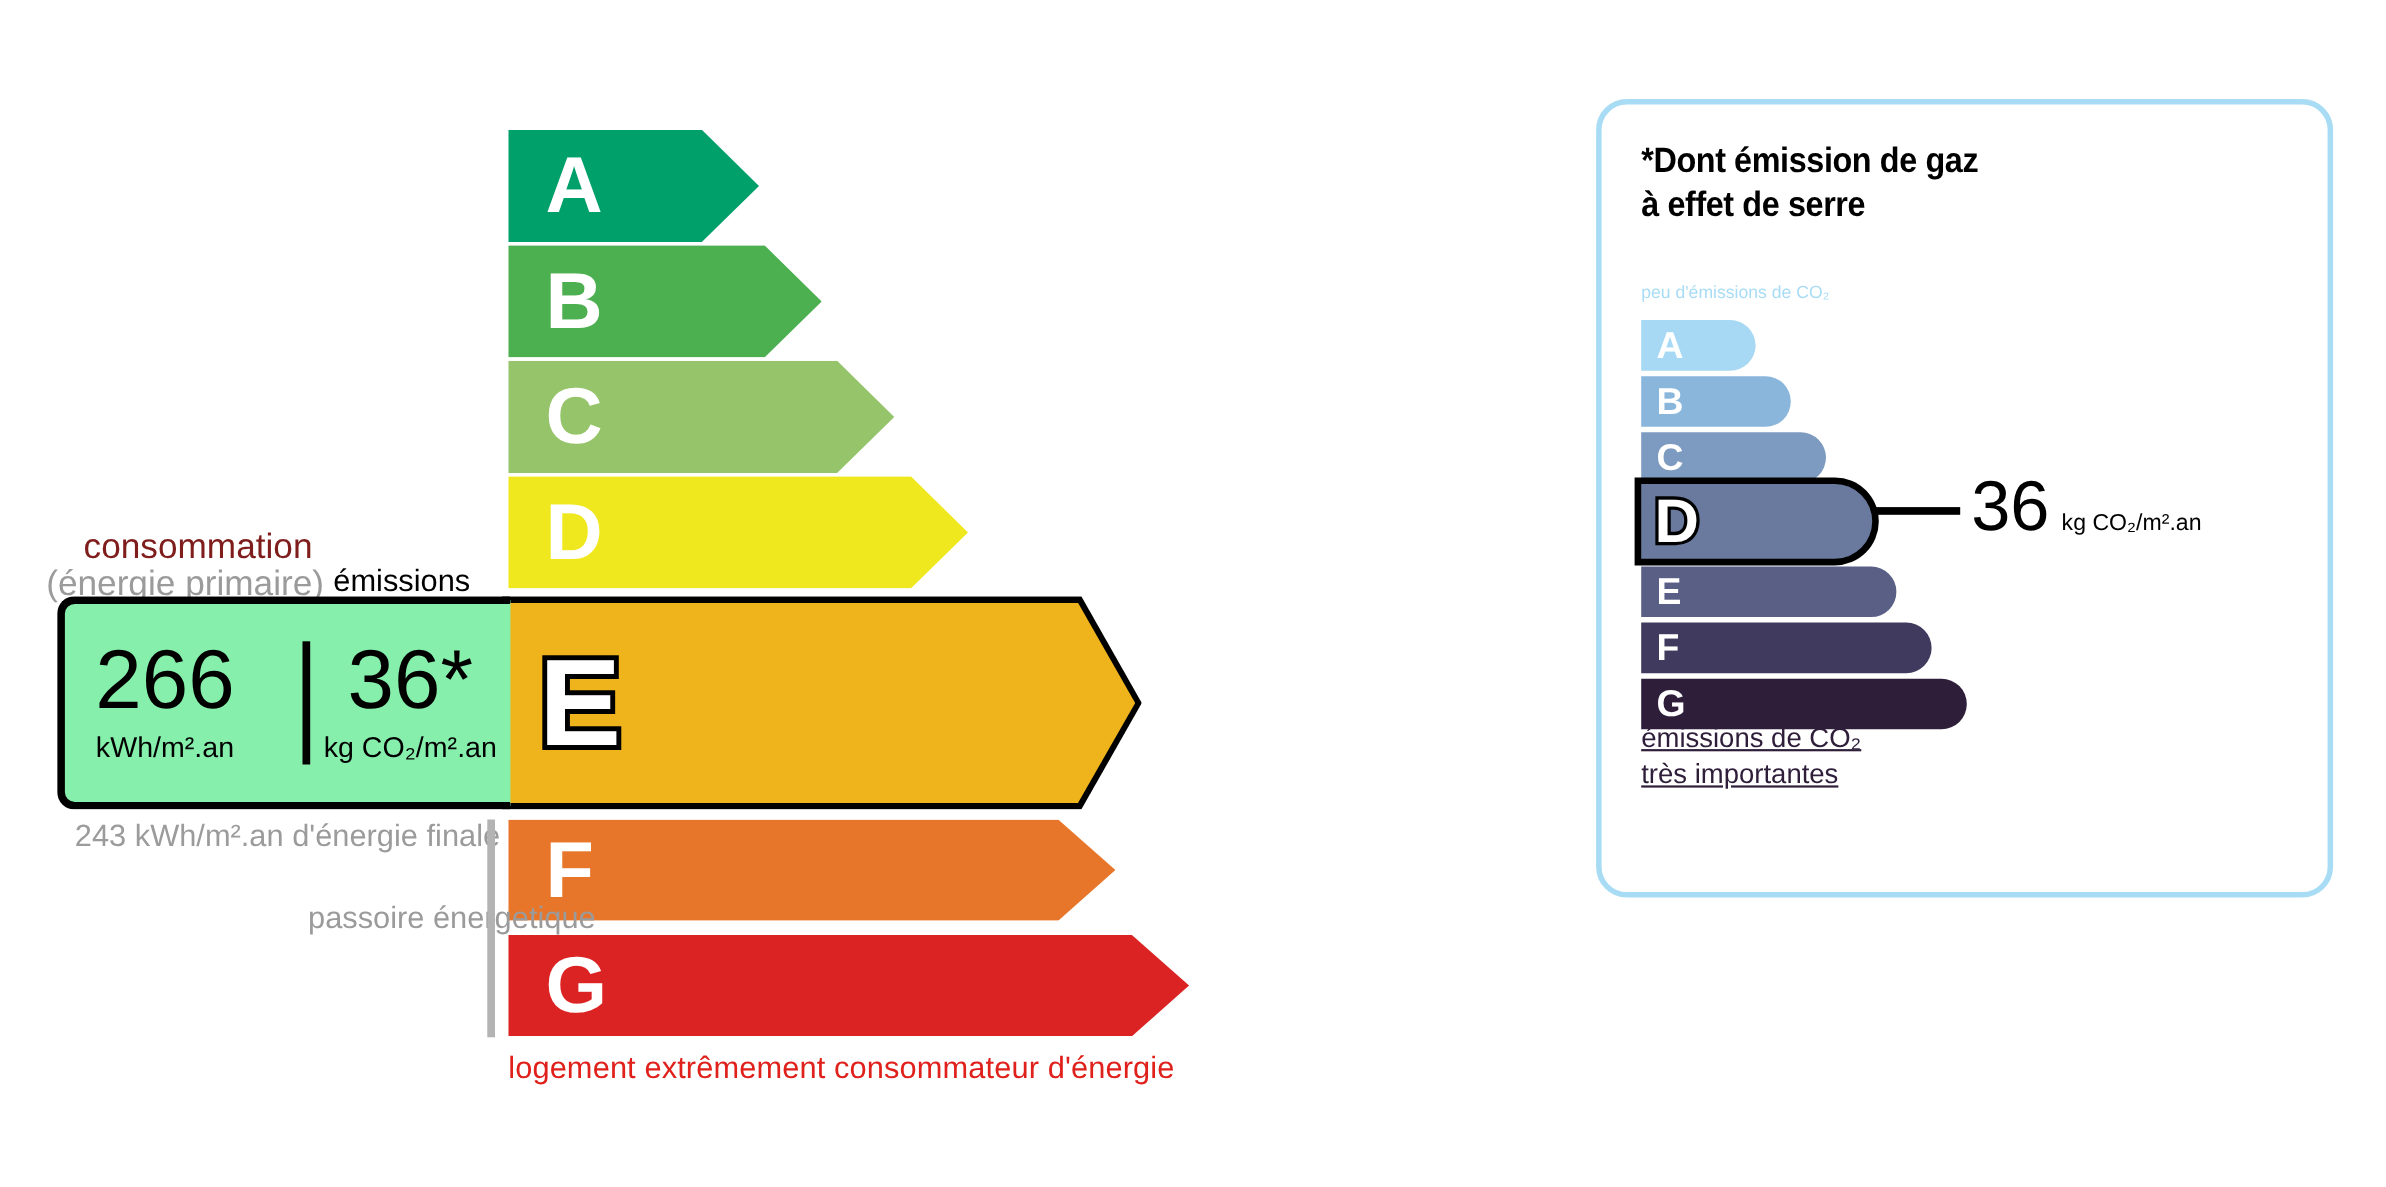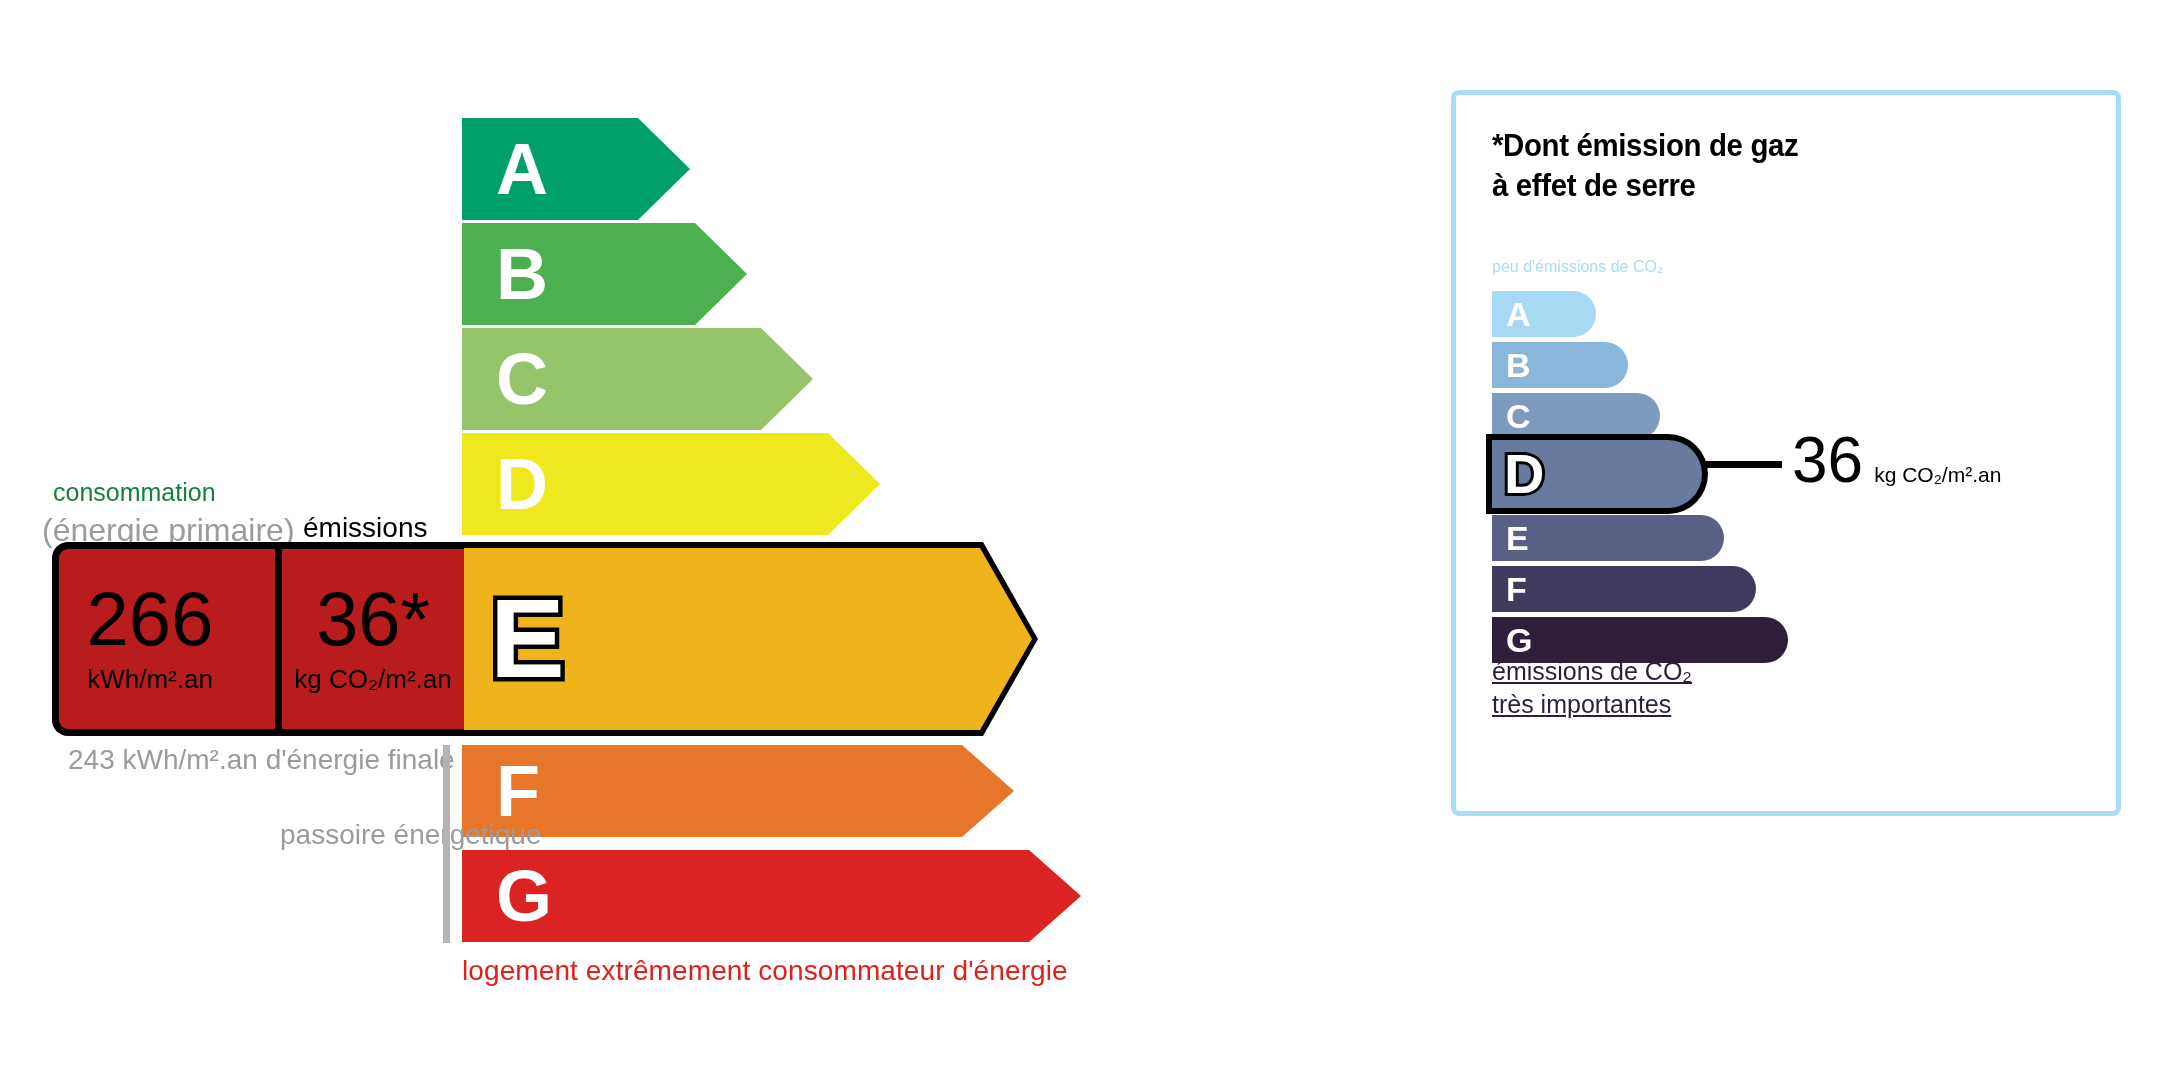--- a/index.html
+++ b/index.html
@@ -55,36 +55,36 @@
     -webkit-text-stroke: 9px #000;
     paint-order: stroke fill;
     color: #fff;
     margin-left: 28px;
   }
 
   
   #value-box {
     position: absolute; left: 52px; top: 542px;
     width: 412px; height: 194px;
-    background: #b91c1c; border: 7px solid #000;
+    background: #86efac; border: 7px solid #000;
     border-right: none;
     border-radius: 16px 0 0 16px;
-    display: flex; z-index: 6;
+    display: flex; z-index: 6; align-items: center;
   }
   .vb-cell {
     flex: 1 1 0; display: flex; flex-direction: column;
     align-items: center; justify-content: center;
   }
   .vb-cell + .vb-cell { border-left: 7px solid #000; margin-left: 34px; }
   .vb-num { font-size: 76px; font-weight: 400; line-height: .95; color: #000; }
   .vb-unit { font-size: 26px; color: #000; margin-top: 8px; }
 
   .label-consommation {
-    position: absolute; left: 53px; top: 478px;
-    font-size: 25px; color: #15803d; white-space: nowrap;
+    position: absolute; left: 76px; top: 478px;
+    font-size: 32px; color: #7f1d1d; white-space: nowrap;
   }
   .label-energie-primaire {
     position: absolute; left: 42px; top: 512px;
     font-size: 32px; color: #9b9b9b; white-space: nowrap;
   }
   .label-emissions {
     position: absolute; left: 303px; top: 512px;
     font-size: 28px; color: #000; white-space: nowrap;
   }
   .label-finale {
@@ -98,21 +98,21 @@
   }
   #passoire-bar {
     position: absolute; left: 443px; top: 745px;
     width: 7px; height: 198px; background: #b3b3b3;
   }
 
   
   #co2-panel {
     position: absolute; left: 1451px; top: 90px;
     width: 670px; height: 726px;
-    border: 5px solid #a8dcf5; border-radius: 8px;
+    border: 5px solid #a8dcf5; border-radius: 28px;
     background: #fff;
   }
   #co2-title {
     position: absolute; left: 36px; top: 30px;
     font-size: 32px; font-weight: 700; color: #000;
     line-height: 1.26; letter-spacing: -0.4px;
     transform: scaleX(.92); transform-origin: left top;
     white-space: pre-line;
   }
   #co2-top-caption {

